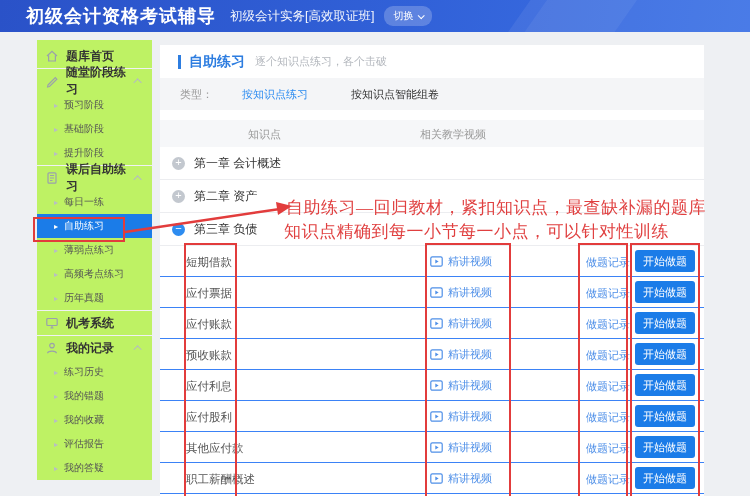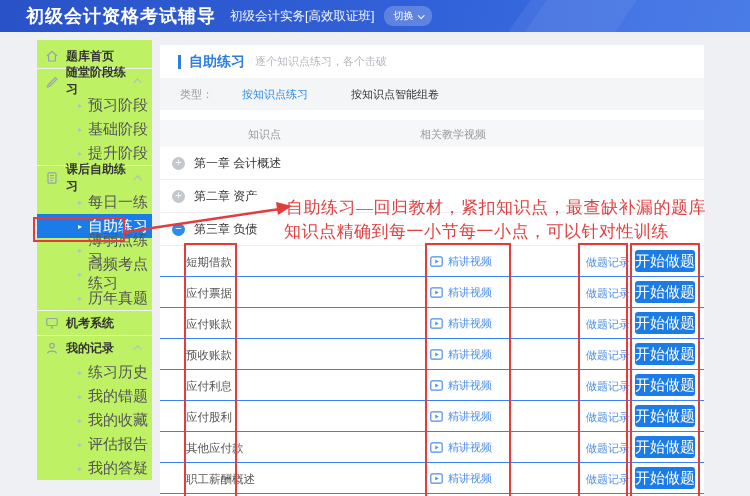--- a/index.html
+++ b/index.html
@@ -48,22 +48,22 @@
     height:24px; display:flex; align-items:center; padding-left:8px;
     cursor:pointer; font-weight:bold; color:#333; font-size:12px;
   }
   .side-top .sicon { width:14px; height:14px; margin-right:7px; flex:none; }
   .side-top .chev-up {
     margin-left:auto; margin-right:10px;
     width:6px; height:6px; border-left:1.3px solid #b4bac2; border-top:1.3px solid #b4bac2;
     transform:rotate(45deg) translateY(2px);
   }
   .side-sub {
-    height:24px; display:flex; align-items:center; padding-left:41px;
-    cursor:pointer; color:#555; font-size:15px;
+    height:24px; display:flex; align-items:center; padding-left:17px;
+    cursor:pointer; color:#555; font-size:10px;
   }
   .side-sub::before { content:"▸"; font-size:8px; color:#b8bdc6; margin-right:6px; }
   .side-sub.active { background:#1b7ce8; color:#fff; }
   .side-sub.active::before { color:#fff; }
   
   .content {
     position:absolute; left:160px; top:45px; width:544px; height:451px;
     background:#fff;
   }
   .title-row { height:33px; display:flex; align-items:center; padding-left:18px; }
@@ -100,21 +100,21 @@
   .video-link {
     position:absolute; left:270px; top:8px; display:flex; align-items:center; gap:5px;
     color:#4e8fe8; font-size:11px; cursor:pointer; background:none; border:none; font-family:inherit;
   }
   .record-link {
     position:absolute; left:426px; top:9px; font-size:11px; color:#4e8fe8;
     cursor:pointer; background:none; border:none; font-family:inherit;
   }
   .start-btn {
     position:absolute; left:475px; top:4px; width:60px; height:22px;
-    background:#1b7ce8; color:#fff; font-size:15px; border:none; border-radius:3px;
+    background:#1b7ce8; color:#fff; font-size:11px; border:none; border-radius:3px;
     cursor:pointer; font-family:inherit;
   }
   
   .anno { position:absolute; z-index:50; pointer-events:none; }
   .red-box { border:2px solid #e23c3c; background:transparent; }
   .anno-sidebar { left:33px; top:217px; width:92px; height:25px; }
   .anno-col1 { left:184px; top:243px; width:53px;  height:256px; }
   .anno-col2 { left:425px; top:243px; width:86px;  height:256px; }
   .anno-col3 { left:578px; top:243px; width:50px;  height:256px; }
   .anno-col4 { left:630px; top:243px; width:70px;  height:256px; }

